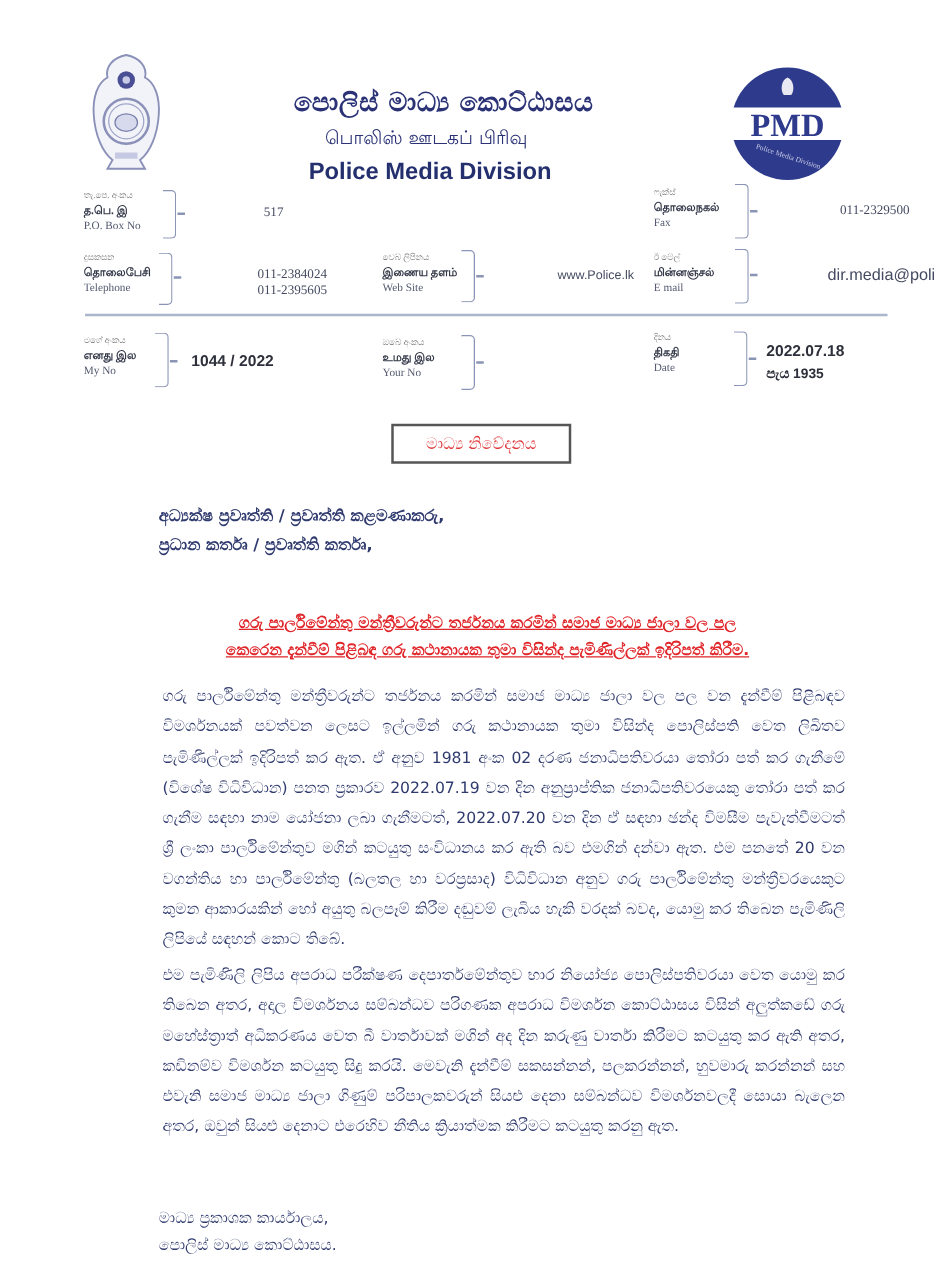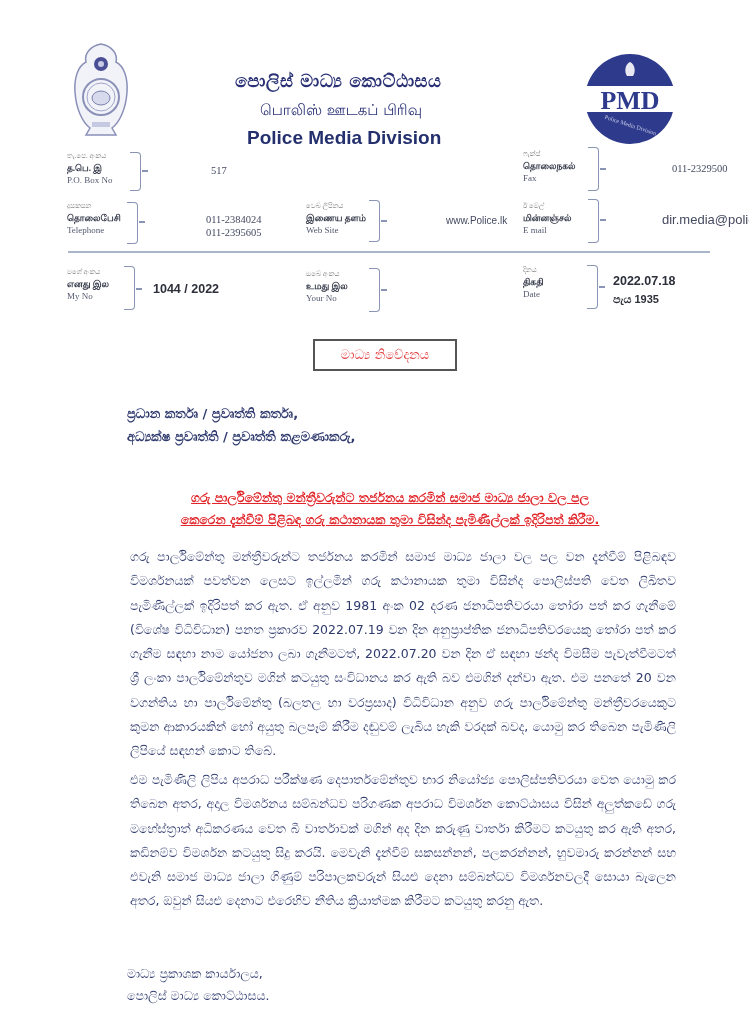--- a/index.html
+++ b/index.html
@@ -1,19 +1,19 @@
 <!DOCTYPE html>
 <html><head>
 <meta charset="utf-8">
 <style>
   html,body{margin:0;padding:0;background:#ffffff;}
   body{width:749px;height:1024px;position:relative;overflow:hidden;font-family:"DejaVu Sans",sans-serif;color:#2b3160;}
   .abs{position:absolute;}
   
-  .title-si{left:235px;top:70px;font-size:18px;font-weight:bold;color:#2b3376;letter-spacing:0.5px;}
+  .title-si{left:235px;top:70px;font-size:21px;font-weight:bold;color:#2b3376;letter-spacing:0.5px;}
   .title-ta{left:260px;top:101px;font-size:15px;color:#2b3376;}
   .title-en{left:247px;top:127px;font-size:19px;font-weight:bold;color:#24306e;font-family:"Liberation Sans",sans-serif;}
   .crest{left:70px;top:40px;width:62px;height:100px;}
   .pmd{left:583px;top:52px;width:94px;height:94px;}
   .label-block{font-family:"Liberation Serif",serif;font-size:9px;line-height:12px;color:#555a70;}
   .label-block .l1{font-size:7px;color:#777;}
   .label-block .l2{font-weight:bold;color:#333848;}
   .bracket{width:10px;border:1.5px solid #8a95b5;border-left:none;border-radius:0 4px 4px 0;}
   .dash{width:6px;height:1.5px;background:#8a95b5;}
   .val{font-family:"Liberation Serif",serif;font-size:10.5px;color:#444a60;line-height:13px;padding-left:48px;}
@@ -134,22 +134,22 @@
 <div class="abs val-bold" style="left:613px;top:272px;">
   <div>2022.07.18</div>
   <div style="font-size:11px;">පැය 1935</div>
 </div>
 
 <div class="abs notice-box">
   <span>මාධ්‍ය නිවේදනය</span>
 </div>
 
 <div class="abs addressee">
+  <div>අධ්‍යක්ෂ ප්‍රවෘත්ති / ප්‍රවෘත්ති කළමණාකරු,</div>
   <div>ප්‍රධාන කර්තෘ / ප්‍රවෘත්ති කර්තෘ,</div>
-  <div>අධ්‍යක්ෂ ප්‍රවෘත්ති / ප්‍රවෘත්ති කළමණාකරු,</div>
 </div>
 
 <div class="abs subject">
   <div>ගරු පාර්ලිමේන්තු මන්ත්‍රීවරුන්ට තර්ජනය කරමින් සමාජ මාධ්‍ය ජාලා වල පල</div>
   <div>කෙරෙන දැන්වීම් පිළිබඳ ගරු කථානායක තුමා විසින්ද පැමිණිල්ලක් ඉදිරිපත් කිරීම.</div>
 </div>
 
 <div class="abs para p1">ගරු පාර්ලිමේන්තු මන්ත්‍රීවරුන්ට තර්ජනය කරමින් සමාජ මාධ්‍ය ජාලා වල පල වන දැන්වීම් පිළිබඳව විමර්ශනයක් පවත්වන ලෙසට ඉල්ලමින් ගරු කථානායක තුමා විසින්ද පොලිස්පති වෙත ලිඛිතව පැමිණිල්ලක් ඉදිරිපත් කර ඇත. ඒ අනුව 1981 අංක 02 දරණ ජනාධිපතිවරයා තෝරා පත් කර ගැනීමේ (විශේෂ විධිවිධාන) පනත ප්‍රකාරව 2022.07.19 වන දින අනුප්‍රාප්තික ජනාධිපතිවරයෙකු තෝරා පත් කර ගැනීම සඳහා නාම යෝජනා ලබා ගැනීමටත්, 2022.07.20 වන දින ඒ සඳහා ඡන්ද විමසීම පැවැත්වීමටත් ශ්‍රී ලංකා පාර්ලිමේන්තුව මගින් කටයුතු සංවිධානය කර ඇති බව එමගින් දන්වා ඇත. එම පනතේ 20 වන වගන්තිය හා පාර්ලිමේන්තු (බලතල හා වරප්‍රසාද) විධිවිධාන අනුව ගරු පාර්ලිමේන්තු මන්ත්‍රීවරයෙකුට කුමන ආකාරයකින් හෝ අයුතු බලපෑම් කිරීම දඬුවම් ලැබිය හැකි වරදක් බවද, යොමු කර තිබෙන පැමිණිලි ලිපියේ සඳහන් කොට තිබේ.</div>
 <div class="abs para p2">එම පැමිණිලි ලිපිය අපරාධ පරීක්ෂණ දෙපාර්තමේන්තුව භාර නියෝජ්‍ය පොලිස්පතිවරයා වෙත යොමු කර තිබෙන අතර, අදාල විමර්ශනය සම්බන්ධව පරිගණක අපරාධ විමර්ශන කොට්ඨාසය විසින් අලුත්කඩේ ගරු මහේස්ත්‍රාත් අධිකරණය වෙත බී වාර්තාවක් මගින් අද දින කරුණු වාර්තා කිරීමට කටයුතු කර ඇති අතර, කඩිනම්ව විමර්ශන කටයුතු සිදු කරයි. මෙවැනි දැන්වීම් සකසන්නන්, පලකරන්නන්, හුවමාරු කරන්නන් සහ එවැනි සමාජ මාධ්‍ය ජාලා ගිණුම් පරිපාලකවරුන් සියළු දෙනා සම්බන්ධව විමර්ශනවලදී සොයා බැලෙන අතර, ඔවුන් සියළු දෙනාට එරෙහිව නීතිය ක්‍රියාත්මක කිරීමට කටයුතු කරනු ඇත.</div>
 

